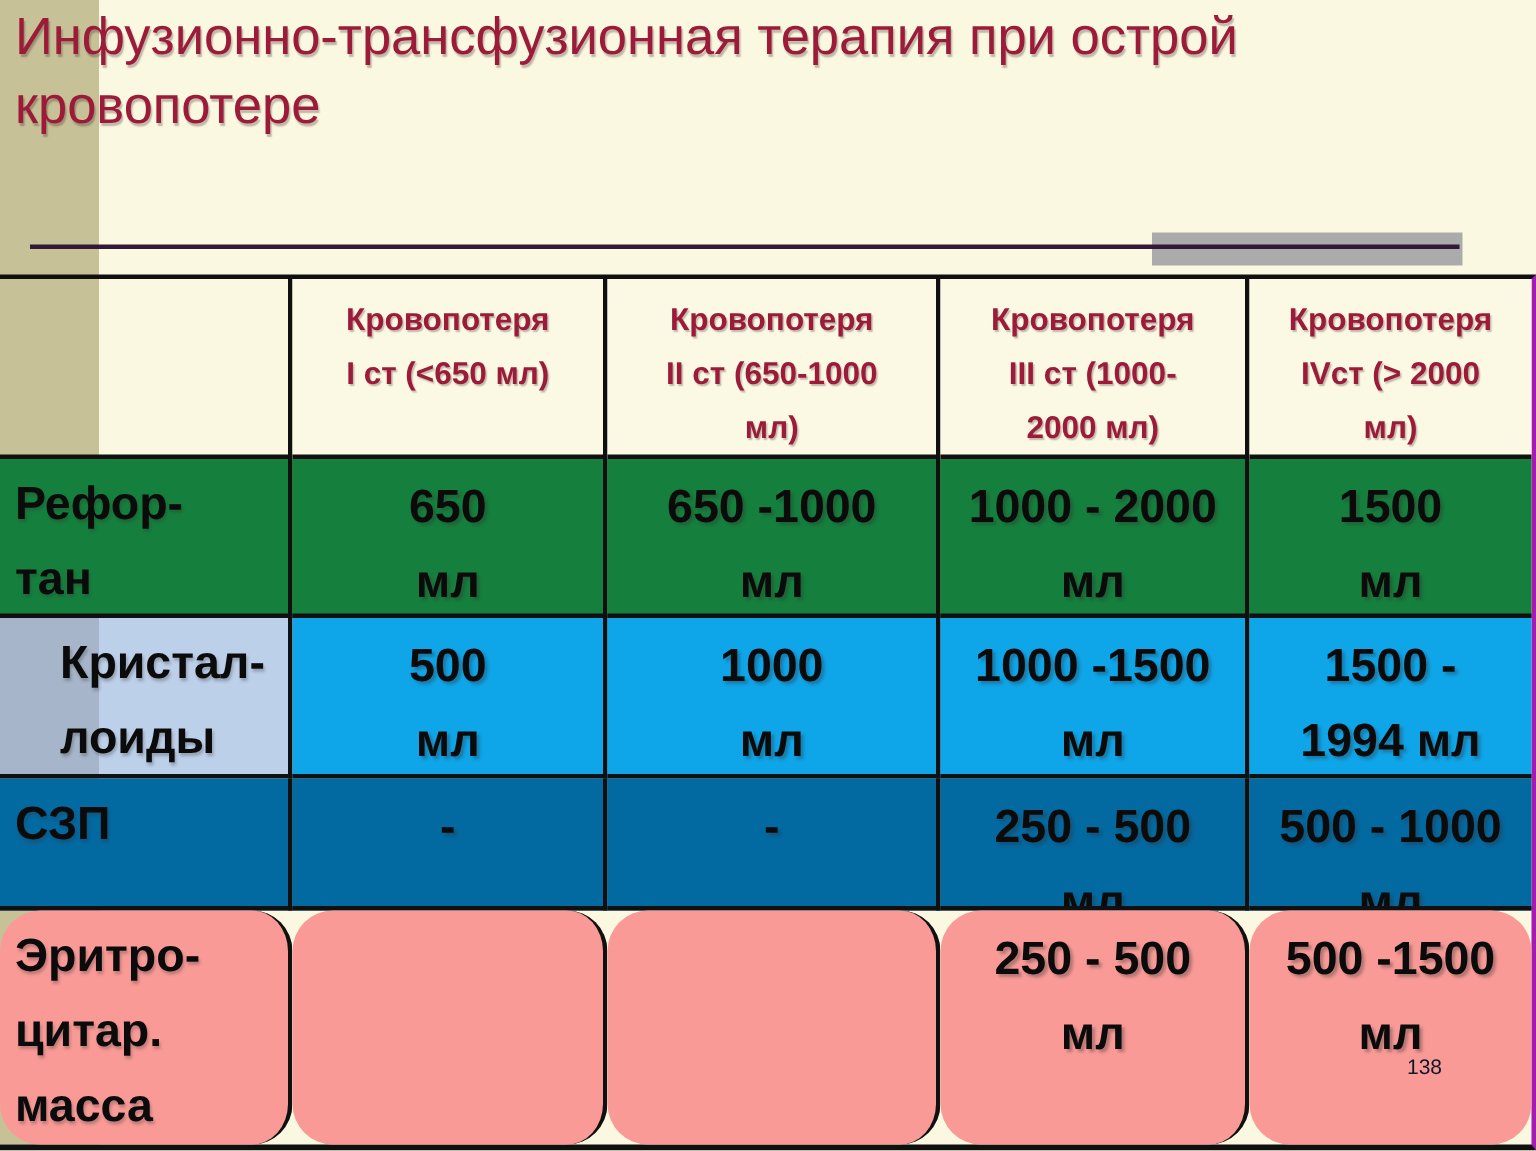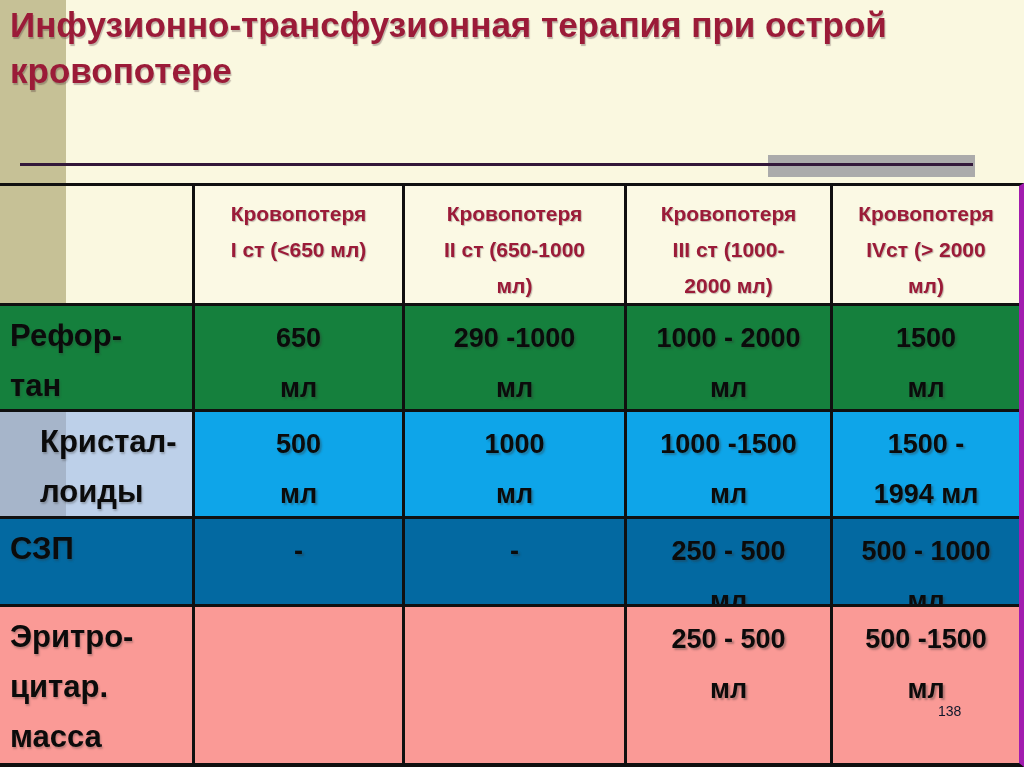--- a/index.html
+++ b/index.html
@@ -7,62 +7,62 @@
     width:1024px;height:767px;position:relative;overflow:hidden;
     background:#FAF8E0;
     font-family:"Liberation Sans", sans-serif;
   }
   .stripe{
     position:absolute;left:0;top:0;width:66px;height:763px;
     background:#C6C196;z-index:0;
   }
   .title{
     position:absolute;left:10px;top:2px;width:1004px;z-index:2;
-    margin:0;font-size:35px;font-weight:bold;line-height:46px;
+    margin:0;font-size:35px;font-weight:normal;line-height:46px;
     color:#9B1B38;white-space:pre-line;letter-spacing:0px;
     text-shadow:1px 2px 1px rgba(60,30,40,0.30);
   }
   .gray-bar{
     position:absolute;left:768px;top:155px;width:207px;height:22px;
     background:#ABABAB;z-index:1;
   }
   .divider{
     position:absolute;left:20px;top:163px;width:953px;height:3px;
     background:#33183A;z-index:2;
   }
   .ttable{
     position:absolute;left:0;top:183px;width:1024px;height:584px;z-index:1;
     box-sizing:border-box;
     border-top:3px solid #101010;border-bottom:4px solid #101010;
-    border-right:5px solid #a21caf;
+    border-right:3px solid #a21caf;
     display:grid;
     grid-template-columns:195px 210px 222px 206px 1fr;
     grid-template-rows:120px 106px 107px 88px 1fr;
   }
   .cell{
     box-sizing:border-box;position:relative;
     border-right:3px solid #101010;border-bottom:3px solid #101010;
     white-space:pre-line;overflow:hidden;
   }
   .cell.last-col{border-right:none;}
-  .cell.last-row{border-bottom:none;}
+  .cell.last-row{border-bottom:none;border-radius:27px;}
   .hcell{
     background:transparent;color:#9B1B38;
     font-weight:bold;font-size:21px;line-height:36px;
     text-align:center;padding-top:10px;
     text-shadow:1px 1px 1px rgba(60,30,40,0.30);
   }
   .hcell.corner{background:transparent;}
   .lcell{
     color:#0B0B0B;font-weight:bold;font-size:31px;line-height:50px;
     text-align:left;padding:5px 4px 0 10px;
     text-shadow:1px 2px 2px rgba(50,50,50,0.30);
   }
   .vcell{
-    color:#0B0B0B;font-weight:bold;font-size:27px;line-height:50px;
+    color:#0B0B0B;font-weight:bold;font-size:31px;line-height:50px;
     text-align:center;padding-top:7px;
     text-shadow:2px 2px 2px rgba(50,50,50,0.35);
   }
   .bg-cream{background:#FBF9E4;}
   .bg-green{background:#15803d;}
   .bg-blue{background:#0ea5e9;}
   .bg-blue-shaded{background:linear-gradient(90deg,#A6B5CA 0px,#A6B5CA 66px,#BDD0E9 66px);padding-left:40px;}
   .bg-yellow{background:#0369a1;}
   .bg-pink{background:#FA9A96;}
   .pagenum{
@@ -93,21 +93,21 @@
 III ст (1000-
 2000 мл)</div>
   <div class="cell hcell bg-cream last-col">Кровопотеря
 IVст (&gt; 2000
 мл)</div>
 
   <div class="cell lcell bg-green">Рефор-
 тан</div>
   <div class="cell vcell bg-green">650
 мл</div>
-  <div class="cell vcell bg-green">290 -1000
+  <div class="cell vcell bg-green">650 -1000
 мл</div>
   <div class="cell vcell bg-green">1000 - 2000
 мл</div>
   <div class="cell vcell bg-green last-col">1500
 мл</div>
 
   <div class="cell lcell bg-blue-shaded">Кристал-
 лоиды</div>
   <div class="cell vcell bg-blue">500
 мл</div>

